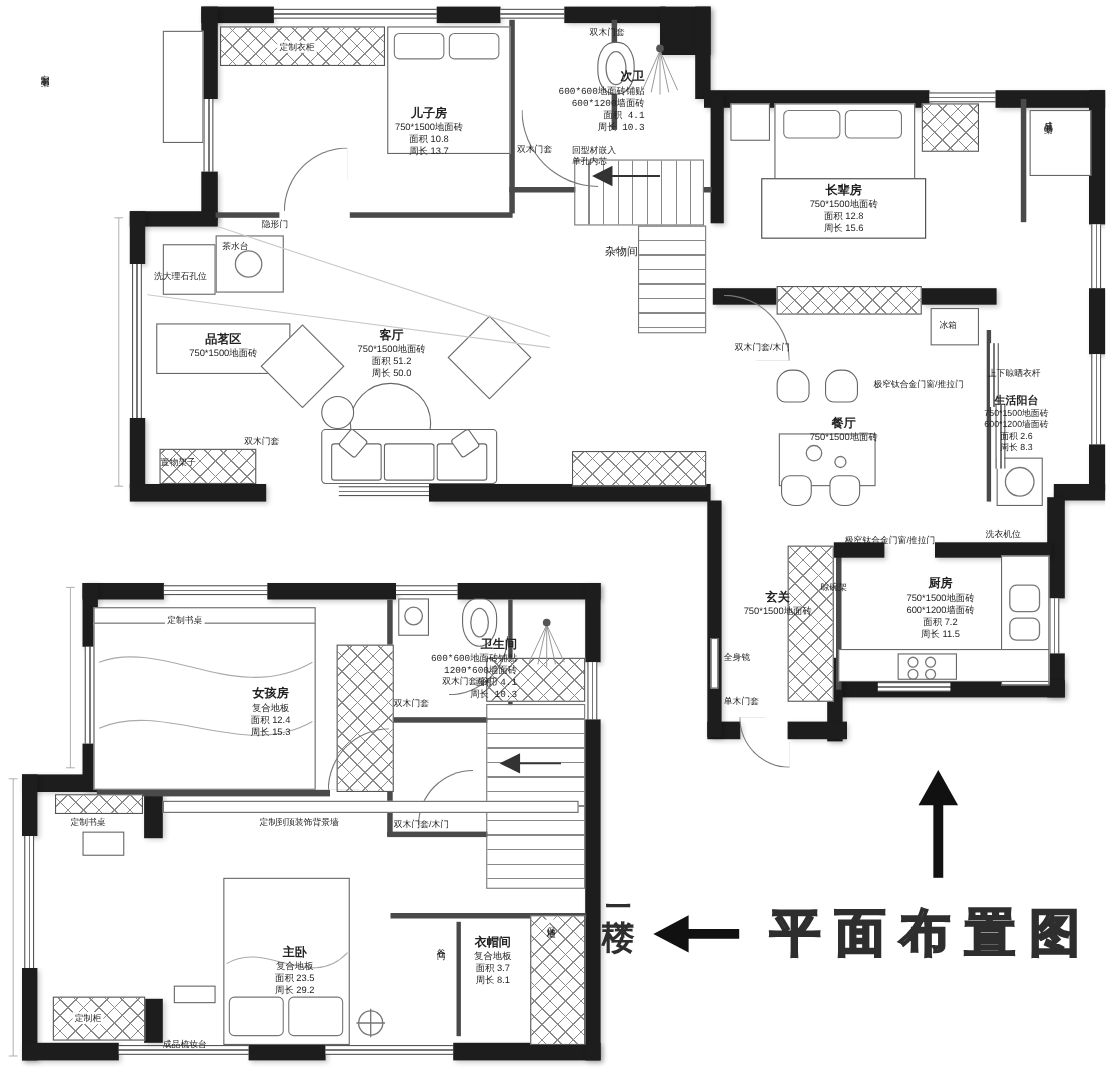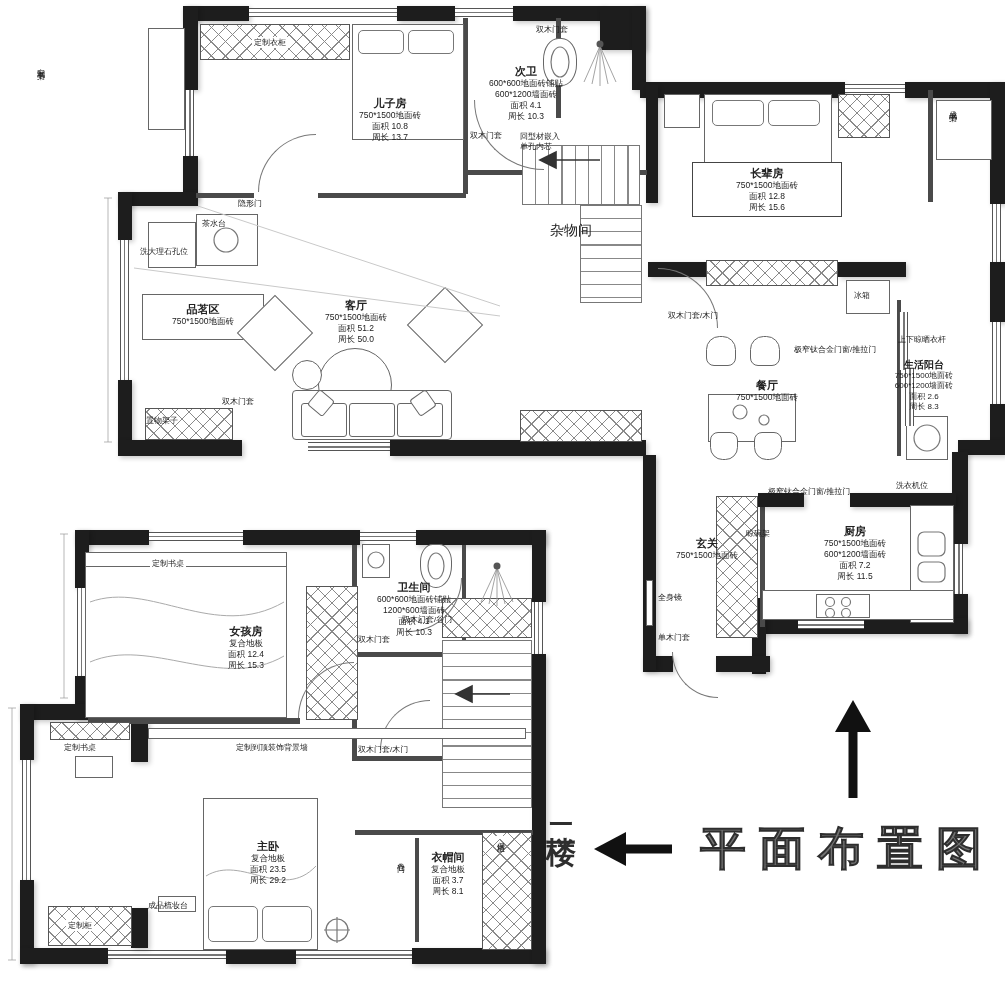--- a/index.html
+++ b/index.html
@@ -20,30 +20,30 @@
   .pill{border:1.2px solid #777;background:#fff;border-radius:5px;}
   .stairs-h{border:1.4px solid #777;background:repeating-linear-gradient(to bottom,#fff 0 12px,#888 12px 13.2px);}
   .stairs-v{border:1.4px solid #777;background:repeating-linear-gradient(to right,#fff 0 12px,#888 12px 13.2px);}
   .diam{border:1.4px solid #666;background:#fff;transform:rotate(45deg);}
   .arc{border:0 solid #777;background:transparent;}
   .arc-tl{border-top:1.3px solid #777;border-left:1.3px solid #777;border-top-left-radius:100%;}
   .arc-tr{border-top:1.3px solid #777;border-right:1.3px solid #777;border-top-right-radius:100%;}
   .arc-bl{border-bottom:1.3px solid #777;border-left:1.3px solid #777;border-bottom-left-radius:100%;}
   .arc-br{border-bottom:1.3px solid #777;border-right:1.3px solid #777;border-bottom-right-radius:100%;}
   .rlabel{text-align:center;line-height:1.3;z-index:6;}
-  .rlabel.la{text-align:center;}
+  .rlabel.la{text-align:right;font-family:Liberation Mono, monospace;}
   .rname{font-size:11px;font-weight:bold;white-space:nowrap;}
   .rspec{font-size:8.5px;white-space:nowrap;}
   .rspec:empty,.rname:empty{display:none;}
   .boxed{background:#fff;border:1.2px solid #444;padding:3px 8px;}
   .ann{font-size:8px;white-space:nowrap;z-index:6;color:#1c1c1c;}
   .ann.v{writing-mode:vertical-rl;letter-spacing:1px;}
   .ann.bg{background:#fff;padding:0 2px;}
   .sofa-c{border:1.2px solid #666;background:#fff;border-radius:3px;position:absolute;}
-  #title{font-size:46px;font-weight:400;letter-spacing:13px;color:#737373;
+  #title{font-size:46px;font-weight:700;letter-spacing:13px;color:#737373;
          -webkit-text-stroke:2px #2e2e2e;white-space:nowrap;}
   #fl1{font-size:33px;font-weight:bold;letter-spacing:18px;color:#2e2e2e;white-space:nowrap;}
   #fl2{font-size:30px;font-weight:bold;writing-mode:vertical-rl;letter-spacing:12px;color:#2e2e2e;}
 </style>
 </head>
 <body>
 
 <div id="plan">
 
   <svg width="1005" height="988" viewBox="0 0 1005 988" style="left:0;top:0;z-index:5;pointer-events:none;">
@@ -155,21 +155,21 @@
   <div class="iwall" style="left:463px;top:170px;width:184px;height:5px"></div>
   <div class="iwall" style="left:556px;top:18px;width:5px;height:100px"></div>
   <div class="iwall" style="left:897px;top:300px;width:4px;height:156px"></div>
   <div class="iwall" style="left:760px;top:497px;width:5px;height:130px"></div>
   <div class="wall" style="left:850px;top:493px;width:106px;height:14px"></div>
   <div class="wall" style="left:758px;top:493px;width:46px;height:14px"></div>
   <div class="iwall" style="left:928px;top:90px;width:5px;height:112px"></div>
 
   <div class="stairs-v" style="left:522px;top:145px;width:118px;height:60px"></div>
   <div class="stairs-h" style="left:580px;top:205px;width:62px;height:98px"></div>
-  <div class="ann" style="left:550px;top:222px;font-size:14px">杂物间</div>
+  <div class="ann" style="left:550px;top:222px;font-size:10px">杂物间</div>
 
   <div class="xhatch" style="left:200px;top:24px;width:150px;height:36px"></div>
   <div class="ann bg" style="left:252px;top:37px">定制衣柜</div>
   <div class="furn" style="left:352px;top:24px;width:112px;height:116px"></div>
   <div class="pill" style="position:absolute;left:358px;top:30px;width:46px;height:24px"></div>
   <div class="pill" style="position:absolute;left:408px;top:30px;width:46px;height:24px"></div>
   <div class="furn" style="left:148px;top:28px;width:37px;height:102px"></div>
   <div class="ann v" style="left:34px;top:62px">定制书桌</div>
   <div class="arc arc-tl" style="left:258px;top:134px;width:58px;height:58px"></div>
   <div class="ann" style="left:238px;top:198px">隐形门</div>
@@ -345,42 +345,42 @@
 
   <div class="xhatch" style="left:50px;top:722px;width:80px;height:18px"></div>
   <div class="ann bg" style="left:62px;top:742px">定制书桌</div>
   <div class="furn" style="left:75px;top:756px;width:38px;height:22px"></div>
   <div class="furn" style="left:148px;top:728px;width:378px;height:11px"></div>
   <div class="ann" style="left:236px;top:742px">定制到顶装饰背景墙</div>
   <div class="furn" style="left:203px;top:798px;width:115px;height:152px"></div>
   <div class="pill" style="position:absolute;left:208px;top:906px;width:50px;height:36px"></div>
   <div class="pill" style="position:absolute;left:262px;top:906px;width:50px;height:36px"></div>
   <div class="furn" style="left:158px;top:896px;width:38px;height:16px"></div>
-  <div class="ann" style="left:148px;top:900px">成品梳妆台</div>
+  <div class="ann" style="left:148px;top:944px">成品梳妆台</div>
   <div class="xhatch" style="left:48px;top:906px;width:84px;height:40px"></div>
   <div class="ann bg" style="left:66px;top:920px">定制柜</div>
 
   <div class="ann v bg" style="left:392px;top:856px">谷仓门</div>
   <div class="xhatch" style="left:482px;top:832px;width:50px;height:118px"></div>
   <div class="ann v bg" style="left:492px;top:836px">保洁柜</div>
 
   <div class="rlabel" style="left:196px;top:624px;width:100px">
     <div class="rname">女孩房</div>
     <div class="rspec">复合地板</div>
     <div class="rspec">面积 12.4</div>
     <div class="rspec">周长 15.3</div>
   </div>
   <div class="rlabel la" style="left:358px;top:580px;width:112px">
     <div class="rname">卫生间</div>
     <div class="rspec">600*600地面砖铺贴</div>
     <div class="rspec">1200*600墙面砖</div>
     <div class="rspec">面积 4.1</div>
     <div class="rspec">周长 10.3</div>
   </div>
-  <div class="rlabel" style="left:222px;top:839px;width:92px">
+  <div class="rlabel" style="left:222px;top:859px;width:92px">
     <div class="rname">主卧</div>
     <div class="rspec">复合地板</div>
     <div class="rspec">面积 23.5</div>
     <div class="rspec">周长 29.2</div>
   </div>
   <div class="rlabel" style="left:404px;top:850px;width:88px">
     <div class="rname">衣帽间</div>
     <div class="rspec">复合地板</div>
     <div class="rspec">面积 3.7</div>
     <div class="rspec">周长 8.1</div>

